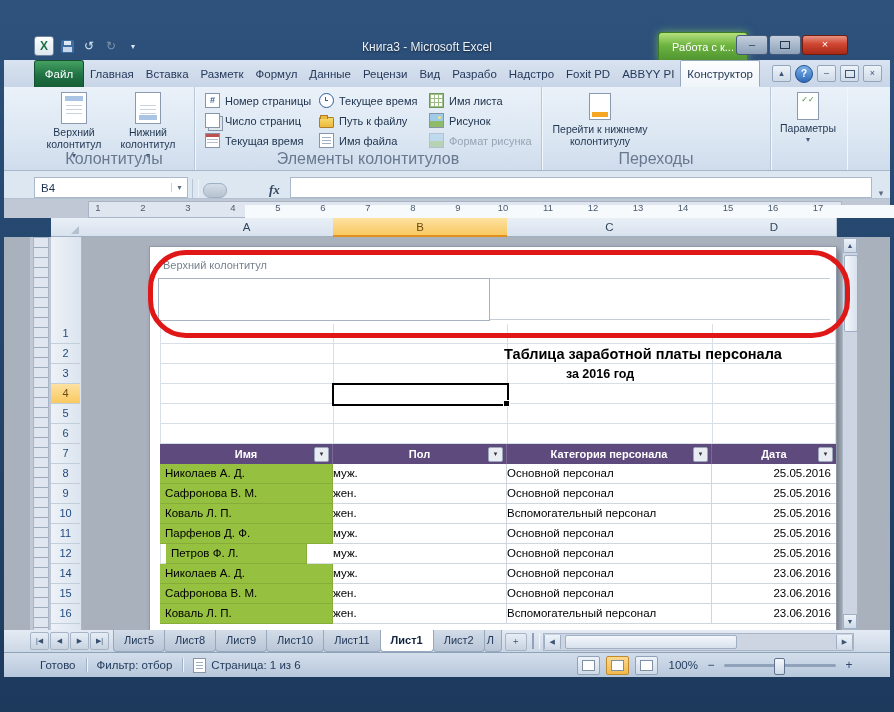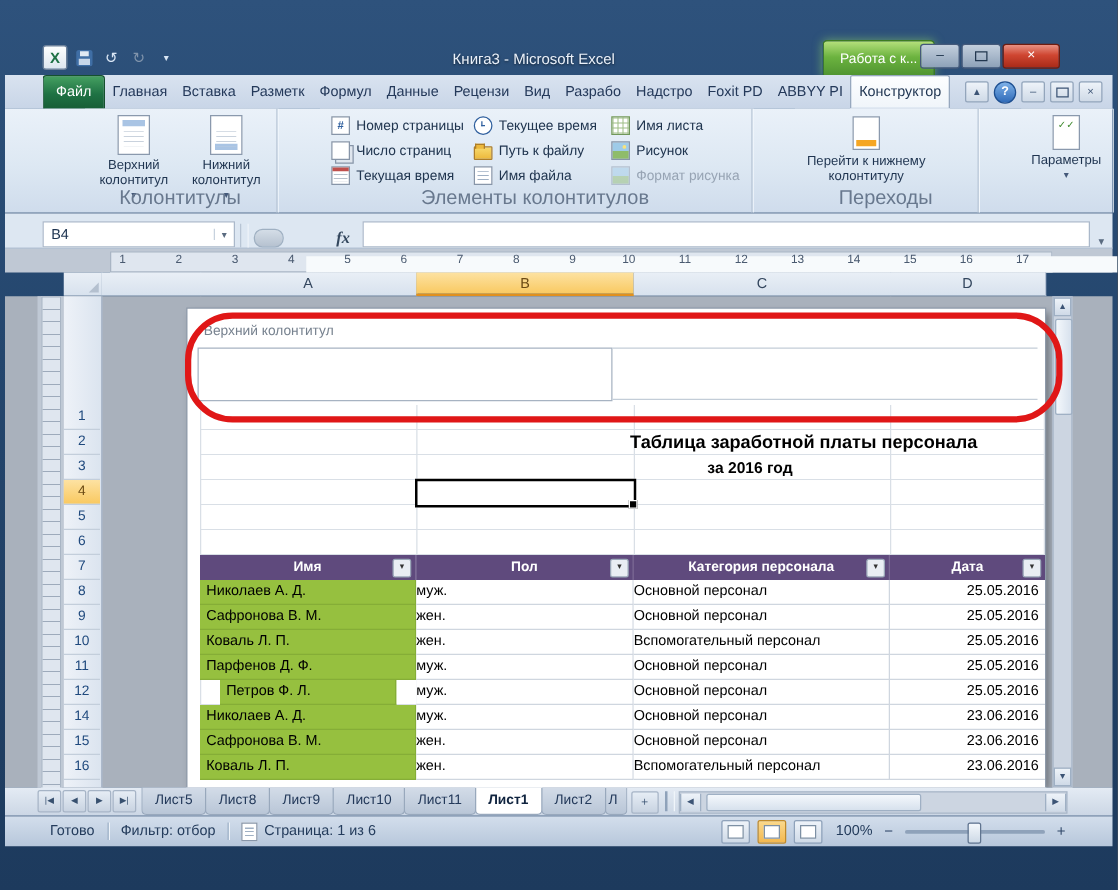--- a/index.html
+++ b/index.html
@@ -40,21 +40,21 @@
     border-radius:2px 2px 0 0;color:#1d3350;}
   #tabrow-right{margin-left:auto;display:flex;align-items:center;gap:4px;padding-right:8px;}
   .mini-btn{width:17px;height:15px;border:1px solid #93a5bb;border-radius:2px;
     background:linear-gradient(#eef3f9,#cfdae7);color:#3c5475;font-size:9px;line-height:14px;text-align:center;}
   #help-btn{width:16px;height:16px;border-radius:50%;background:linear-gradient(#7db1e8,#2f6ab8);
     color:#fff;font-weight:bold;font-size:10px;line-height:16px;text-align:center;border:1px solid #1d4f91;}
   
   #ribbon{position:absolute;left:4px;top:87px;width:886px;height:84px;
     background:linear-gradient(#eaf1f9 0%,#dde8f3 55%,#cfdcec 100%);
     border-bottom:1px solid #a8b8cc;display:flex;padding-left:30px;box-sizing:border-box;}
-  .rgroup{position:relative;height:100%;border-right:1px solid #bac7d8;box-shadow:1px 0 0 #f2f7fc;margin-left:33px;}
+  .rgroup{position:relative;height:100%;border-right:1px solid #bac7d8;box-shadow:1px 0 0 #f2f7fc;}
   .glabel{position:absolute;left:0;right:0;bottom:2px;text-align:center;font-size:16px;color:#68788e;white-space:nowrap;}
   .bigrow{display:flex;padding:3px 4px 0 4px;gap:2px;}
   .bigbtn{width:72px;display:flex;flex-direction:column;align-items:center;gap:2px;padding-top:2px;border-radius:3px;}
   .blabel{font-size:10.5px;line-height:12px;color:#1f3450;text-align:center;white-space:pre-line;}
   .drop{font-size:8px;color:#44597a;line-height:8px;}
   .bi{width:24px;height:30px;background:#fff;border:1px solid #8a99ad;position:relative;}
   .bi::after{content:"";position:absolute;left:4px;right:4px;top:12px;height:12px;
     background:repeating-linear-gradient(to bottom,#c9d2dd 0 1px,transparent 1px 4px);}
   .bi.header-icon::before{content:"";position:absolute;left:3px;right:3px;top:3px;height:5px;background:#a9c4e4;}
   .bi.footer-icon::before{content:"";position:absolute;left:3px;right:3px;bottom:3px;height:5px;background:#a9c4e4;}
@@ -457,21 +457,21 @@
           <div class="td center" style="left: 357px; width: 205px; top: 237px;">Основной персонал</div>
           <div class="td date" style="left: 562px; width: 124px; top: 237px; border-right: none;">25.05.2016</div>
           <div class="td name" style="left: 10px; width: 173px; top: 257px;">Коваль Л. П.</div>
           <div class="td center" style="left: 183px; width: 174px; top: 257px;">жен.</div>
           <div class="td center" style="left: 357px; width: 205px; top: 257px;">Вспомогательный персонал</div>
           <div class="td date" style="left: 562px; width: 124px; top: 257px; border-right: none;">25.05.2016</div>
           <div class="td name" style="left: 10px; width: 173px; top: 277px;">Парфенов Д. Ф.</div>
           <div class="td center" style="left: 183px; width: 174px; top: 277px;">муж.</div>
           <div class="td center" style="left: 357px; width: 205px; top: 277px;">Основной персонал</div>
           <div class="td date" style="left: 562px; width: 124px; top: 277px; border-right: none;">25.05.2016</div>
-          <div class="td name" style="left: 26px; width: 141px; top: 297px;">Петров Ф. Л.</div>
+          <div class="td name" style="left: 16px; width: 141px; top: 297px;">Петров Ф. Л.</div>
           <div class="td center" style="left: 183px; width: 174px; top: 297px;">муж.</div>
           <div class="td center" style="left: 357px; width: 205px; top: 297px;">Основной персонал</div>
           <div class="td date" style="left: 562px; width: 124px; top: 297px; border-right: none;">25.05.2016</div>
           <div class="td name" style="left: 10px; width: 173px; top: 317px;">Николаев А. Д.</div>
           <div class="td center" style="left: 183px; width: 174px; top: 317px;">муж.</div>
           <div class="td center" style="left: 357px; width: 205px; top: 317px;">Основной персонал</div>
           <div class="td date" style="left: 562px; width: 124px; top: 317px; border-right: none;">23.06.2016</div>
           <div class="td name" style="left: 10px; width: 173px; top: 337px;">Сафронова В. М.</div>
           <div class="td center" style="left: 183px; width: 174px; top: 337px;">жен.</div>
           <div class="td center" style="left: 357px; width: 205px; top: 337px;">Основной персонал</div>

